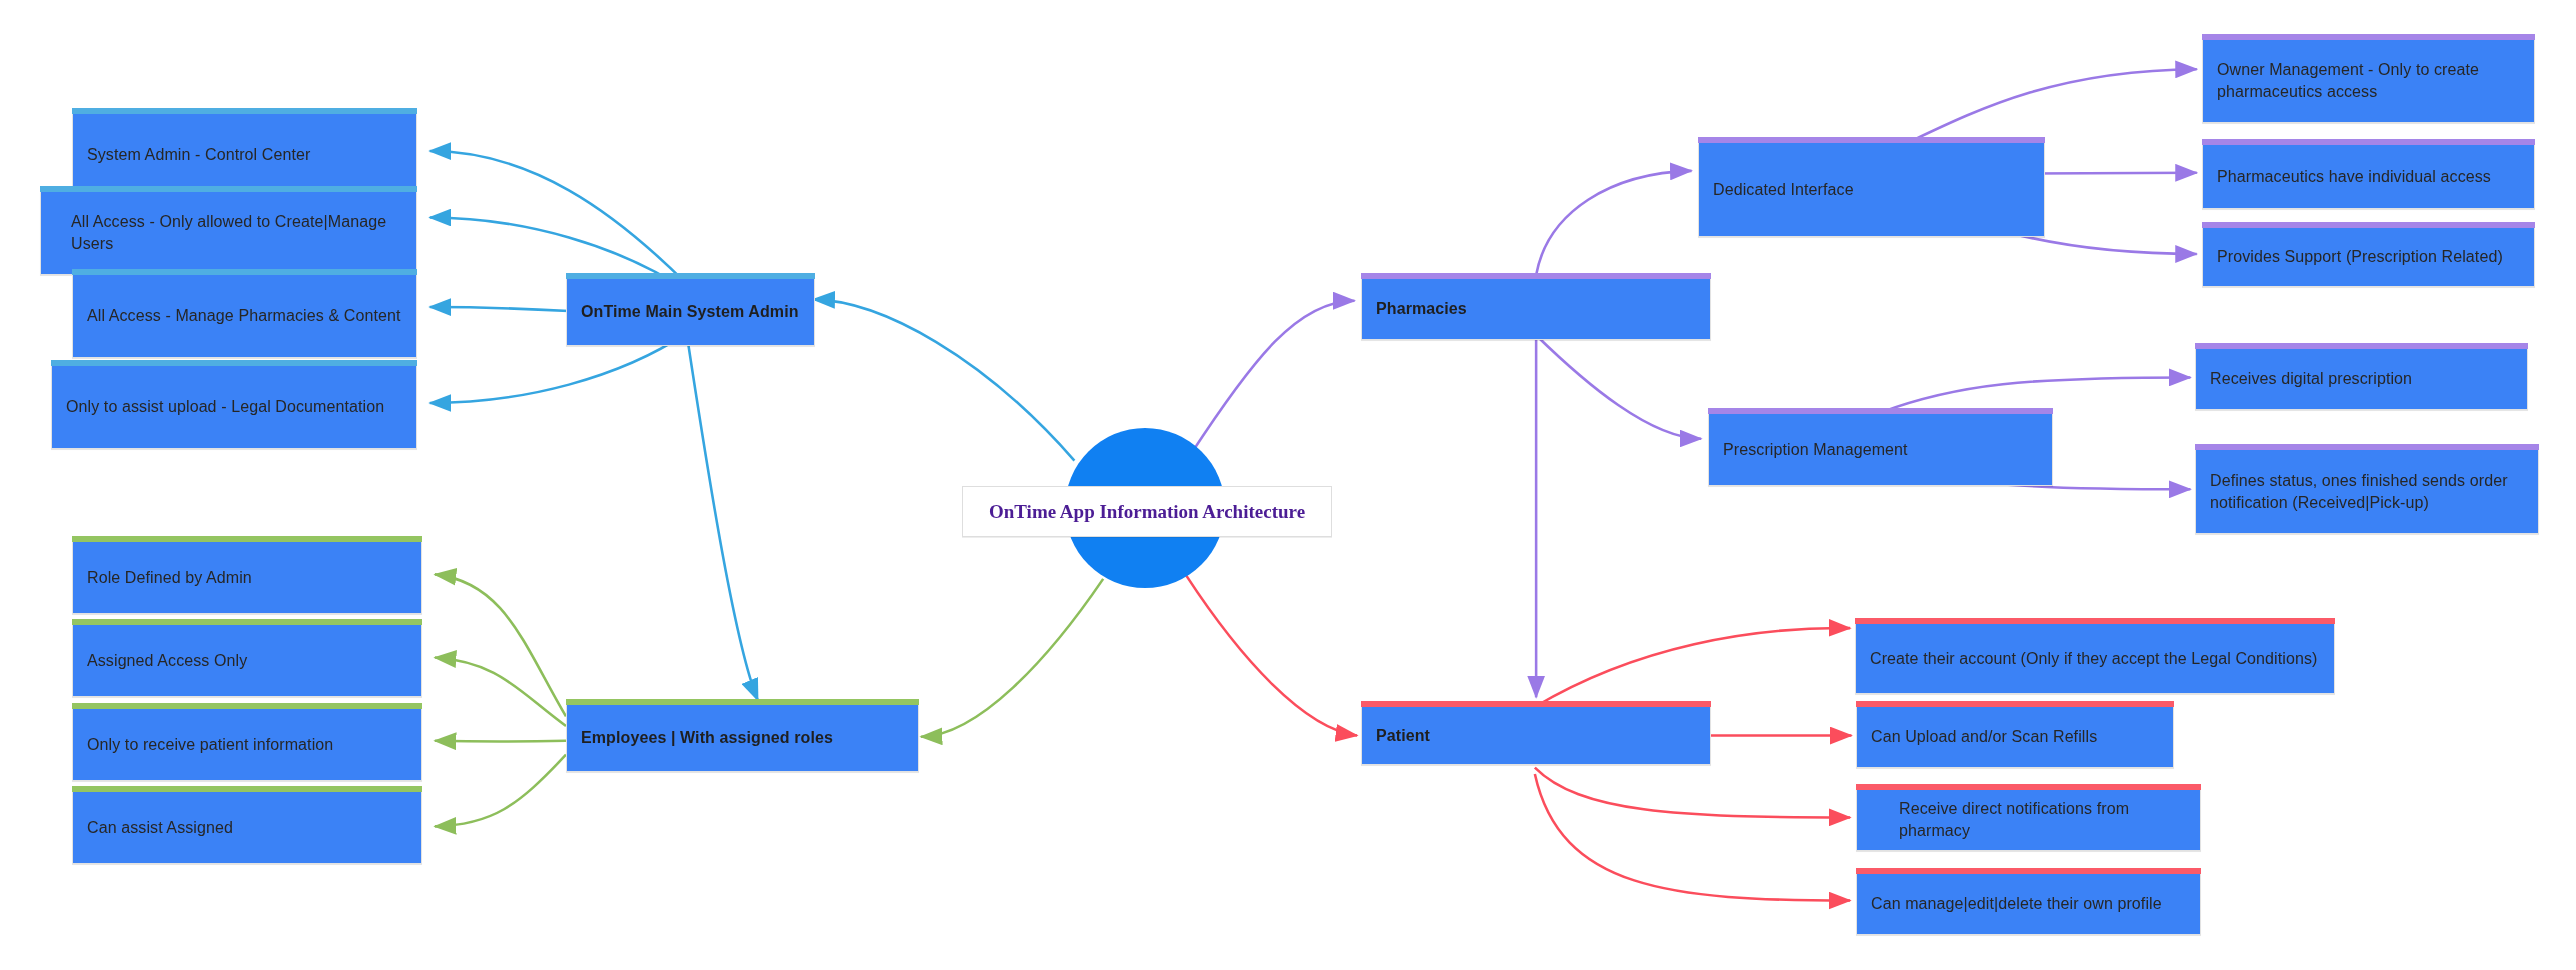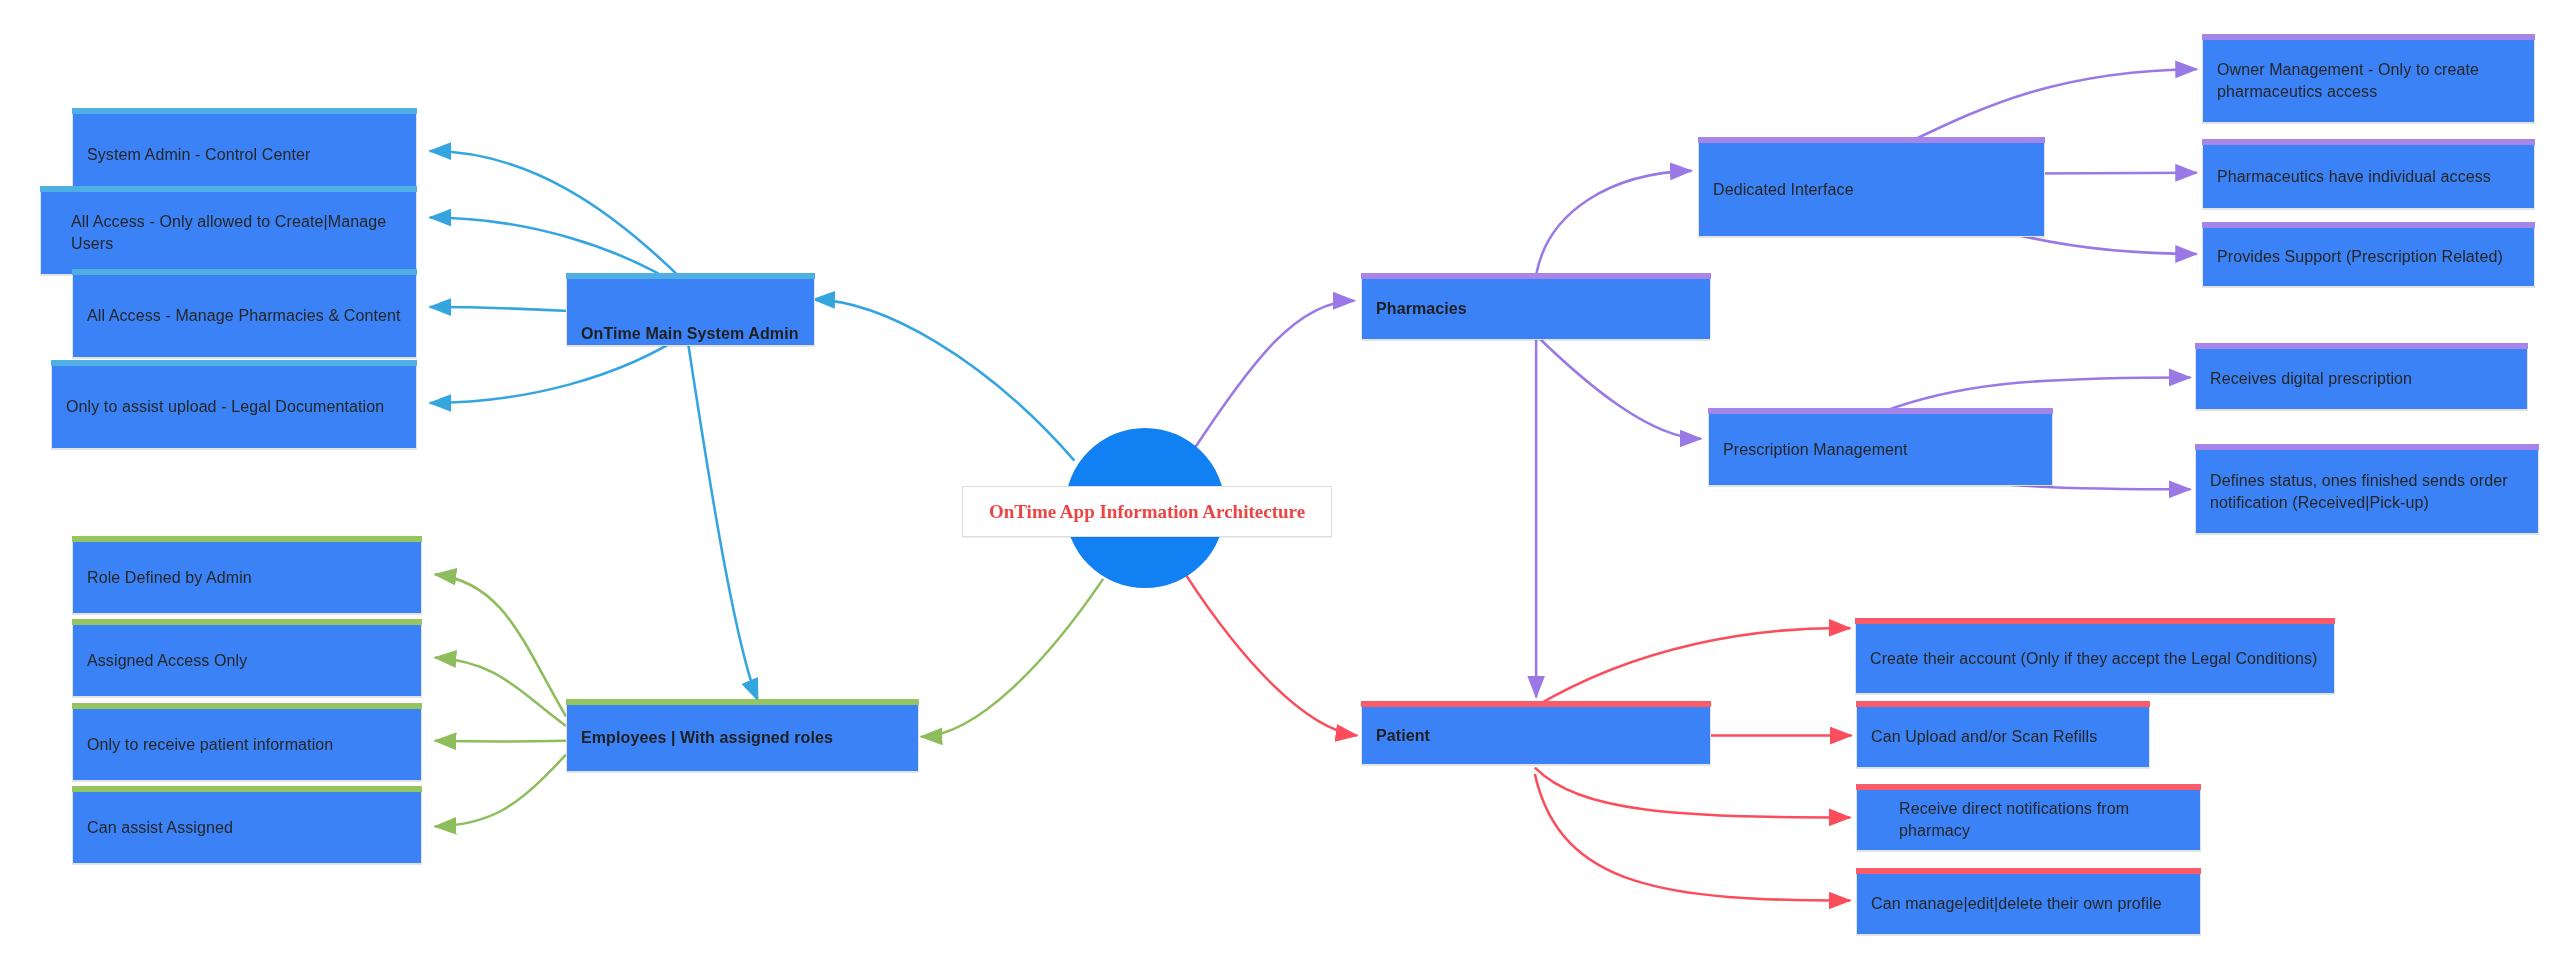--- a/index.html
+++ b/index.html
@@ -53,21 +53,21 @@
     border:0.6px solid #dedede;
     box-shadow:0 0.6px 0.6px rgba(0,0,0,.07);
     display:flex;align-items:center;justify-content:center;
     z-index:4;
     box-sizing:border-box;
   }
   #hub-label .txt{
     font-family:"Liberation Serif","DejaVu Serif",serif;
     font-size:19px;
     font-weight:bold;
-    color:#ef4444;
+    color:#4c1d95;
     white-space:nowrap;
   }
 </style>
 </head>
 <body>
 
 <div id="canvas">
 
   <svg id="edges" viewBox="0 0 4028 1518" xmlns="http://www.w3.org/2000/svg">
     <defs>
@@ -121,21 +121,21 @@
       <path d="M2400,1200 C2470,1270 2620,1278 2893,1278" stroke="#FB4D5C" marker-end="url(#ar-red)"></path>
       <path d="M2400,1210 C2440,1390 2610,1408 2893,1408" stroke="#FB4D5C" marker-end="url(#ar-red)"></path>
     </g>
   </svg>
 
   <div id="hub-circle" style="left:1065px;top:428px;width:160px;height:160px;"></div>
   <div id="hub-label" style="left:962px;top:486px;width:370px;height:51px;">
     <span class="txt">OnTime App Information Architecture</span>
   </div>
 
-  <div class="node bold" style="left:566px;top:279px;width:249px;height:67px;align-items:flex-end;">
+  <div class="node bold" style="left:566px;top:279px;width:249px;height:67px;">
     <span class="bar blue"></span>
     <span class="txt">OnTime Main System Admin</span>
   </div>
 
   <div class="node" style="left:72px;top:114px;width:345px;height:83px;">
     <span class="bar blue"></span>
     <span class="txt">System Admin - Control Center</span>
   </div>
 
   <div class="node" style="left:40px;top:192px;width:377px;height:83px;padding-left:16px;">
@@ -221,21 +221,21 @@
   <div class="node bold" style="left:1361px;top:707px;width:350px;height:58px;">
     <span class="bar red"></span>
     <span class="txt">Patient</span>
   </div>
 
   <div class="node" style="left:1855px;top:624px;width:480px;height:70px;">
     <span class="bar red"></span>
     <span class="txt">Create their account (Only if they accept the Legal Conditions)</span>
   </div>
 
-  <div class="node" style="left:1856px;top:707px;width:294px;height:61px;">
+  <div class="node" style="left:1856px;top:707px;width:318px;height:61px;">
     <span class="bar red"></span>
     <span class="txt">Can Upload and/or Scan Refills</span>
   </div>
 
   <div class="node" style="left:1856px;top:790px;width:345px;height:61px;padding-left:28px;">
     <span class="bar red"></span>
     <span class="txt">Receive direct notifications from pharmacy</span>
   </div>
 
   <div class="node" style="left:1856px;top:874px;width:345px;height:61px;">

